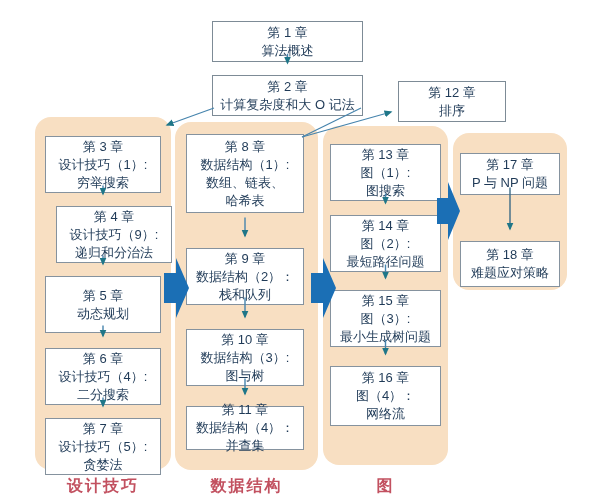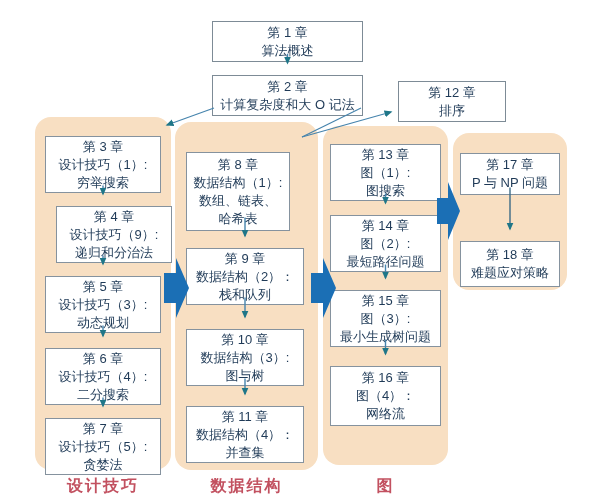--- a/index.html
+++ b/index.html
@@ -54,51 +54,50 @@
     <div class="ln">设计技巧（1）:</div>
     <div class="ln">穷举搜索</div>
   </div>
   <div class="chap-box" style="left:56px;top:198px;width:116px;height:57px">
     <div class="ln">第 4 章</div>
     <div class="ln">设计技巧（9）:</div>
     <div class="ln">递归和分治法</div>
   </div>
   <div class="chap-box" style="left:45px;top:268px;width:116px;height:57px">
     <div class="ln">第 5 章</div>
-    <div class="ln">设计技巧（3）:</div>
     <div class="ln">动态规划</div>
   </div>
   <div class="chap-box" style="left:45px;top:340px;width:116px;height:57px">
     <div class="ln">第 6 章</div>
     <div class="ln">设计技巧（4）:</div>
     <div class="ln">二分搜索</div>
   </div>
   <div class="chap-box" style="left:45px;top:410px;width:116px;height:57px">
     <div class="ln">第 7 章</div>
     <div class="ln">设计技巧（5）:</div>
     <div class="ln">贪婪法</div>
   </div>
 
-  <div class="chap-box" style="left:186px;top:144px;width:104px;height:79px">
+  <div class="chap-box" style="left:186px;top:126px;width:118px;height:79px">
     <div class="ln">第 8 章</div>
     <div class="ln">数据结构（1）:</div>
     <div class="ln">数组、链表、</div>
     <div class="ln">哈希表</div>
   </div>
   <div class="chap-box" style="left:186px;top:240px;width:118px;height:57px">
     <div class="ln">第 9 章</div>
     <div class="ln">数据结构（2）：</div>
     <div class="ln">栈和队列</div>
   </div>
   <div class="chap-box" style="left:186px;top:321px;width:118px;height:57px">
     <div class="ln">第 10 章</div>
     <div class="ln">数据结构（3）:</div>
     <div class="ln">图与树</div>
   </div>
-  <div class="chap-box" style="left:186px;top:398px;width:118px;height:57px">
+  <div class="chap-box" style="left:186px;top:398px;width:118px;height:44px">
     <div class="ln">第 11 章</div>
     <div class="ln">数据结构（4）：</div>
     <div class="ln">并查集</div>
   </div>
 
   <div class="chap-box" style="left:330px;top:136px;width:111px;height:57px">
     <div class="ln">第 13 章</div>
     <div class="ln">图（1）:</div>
     <div class="ln">图搜索</div>
   </div>

